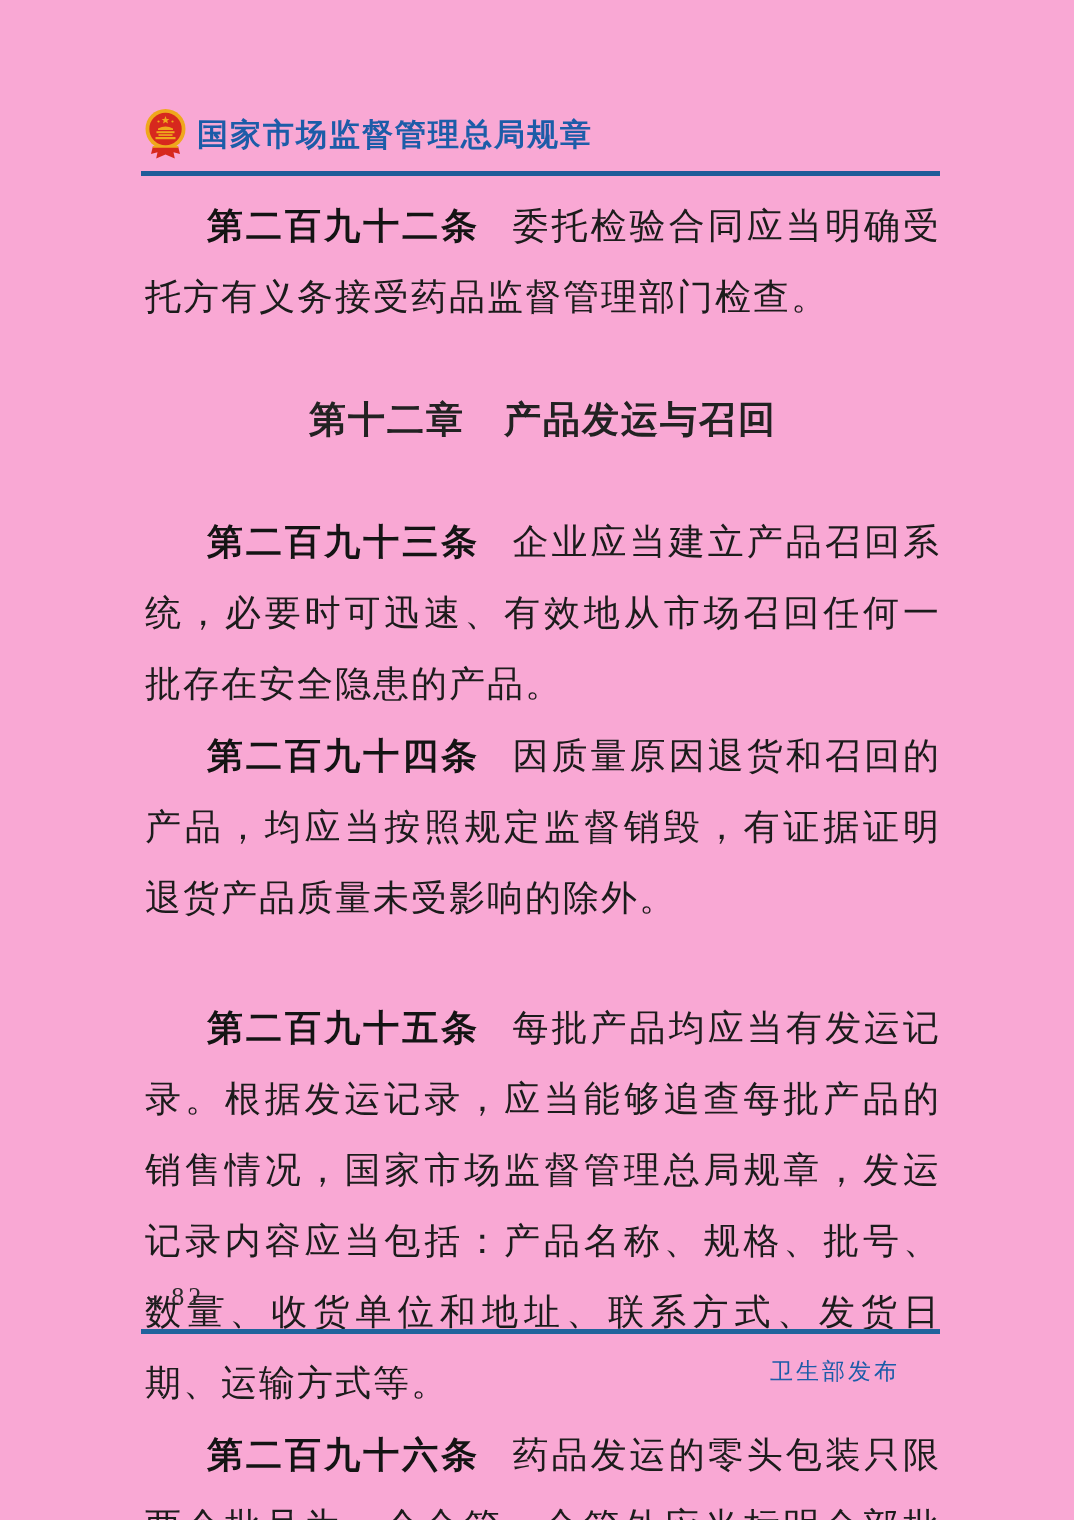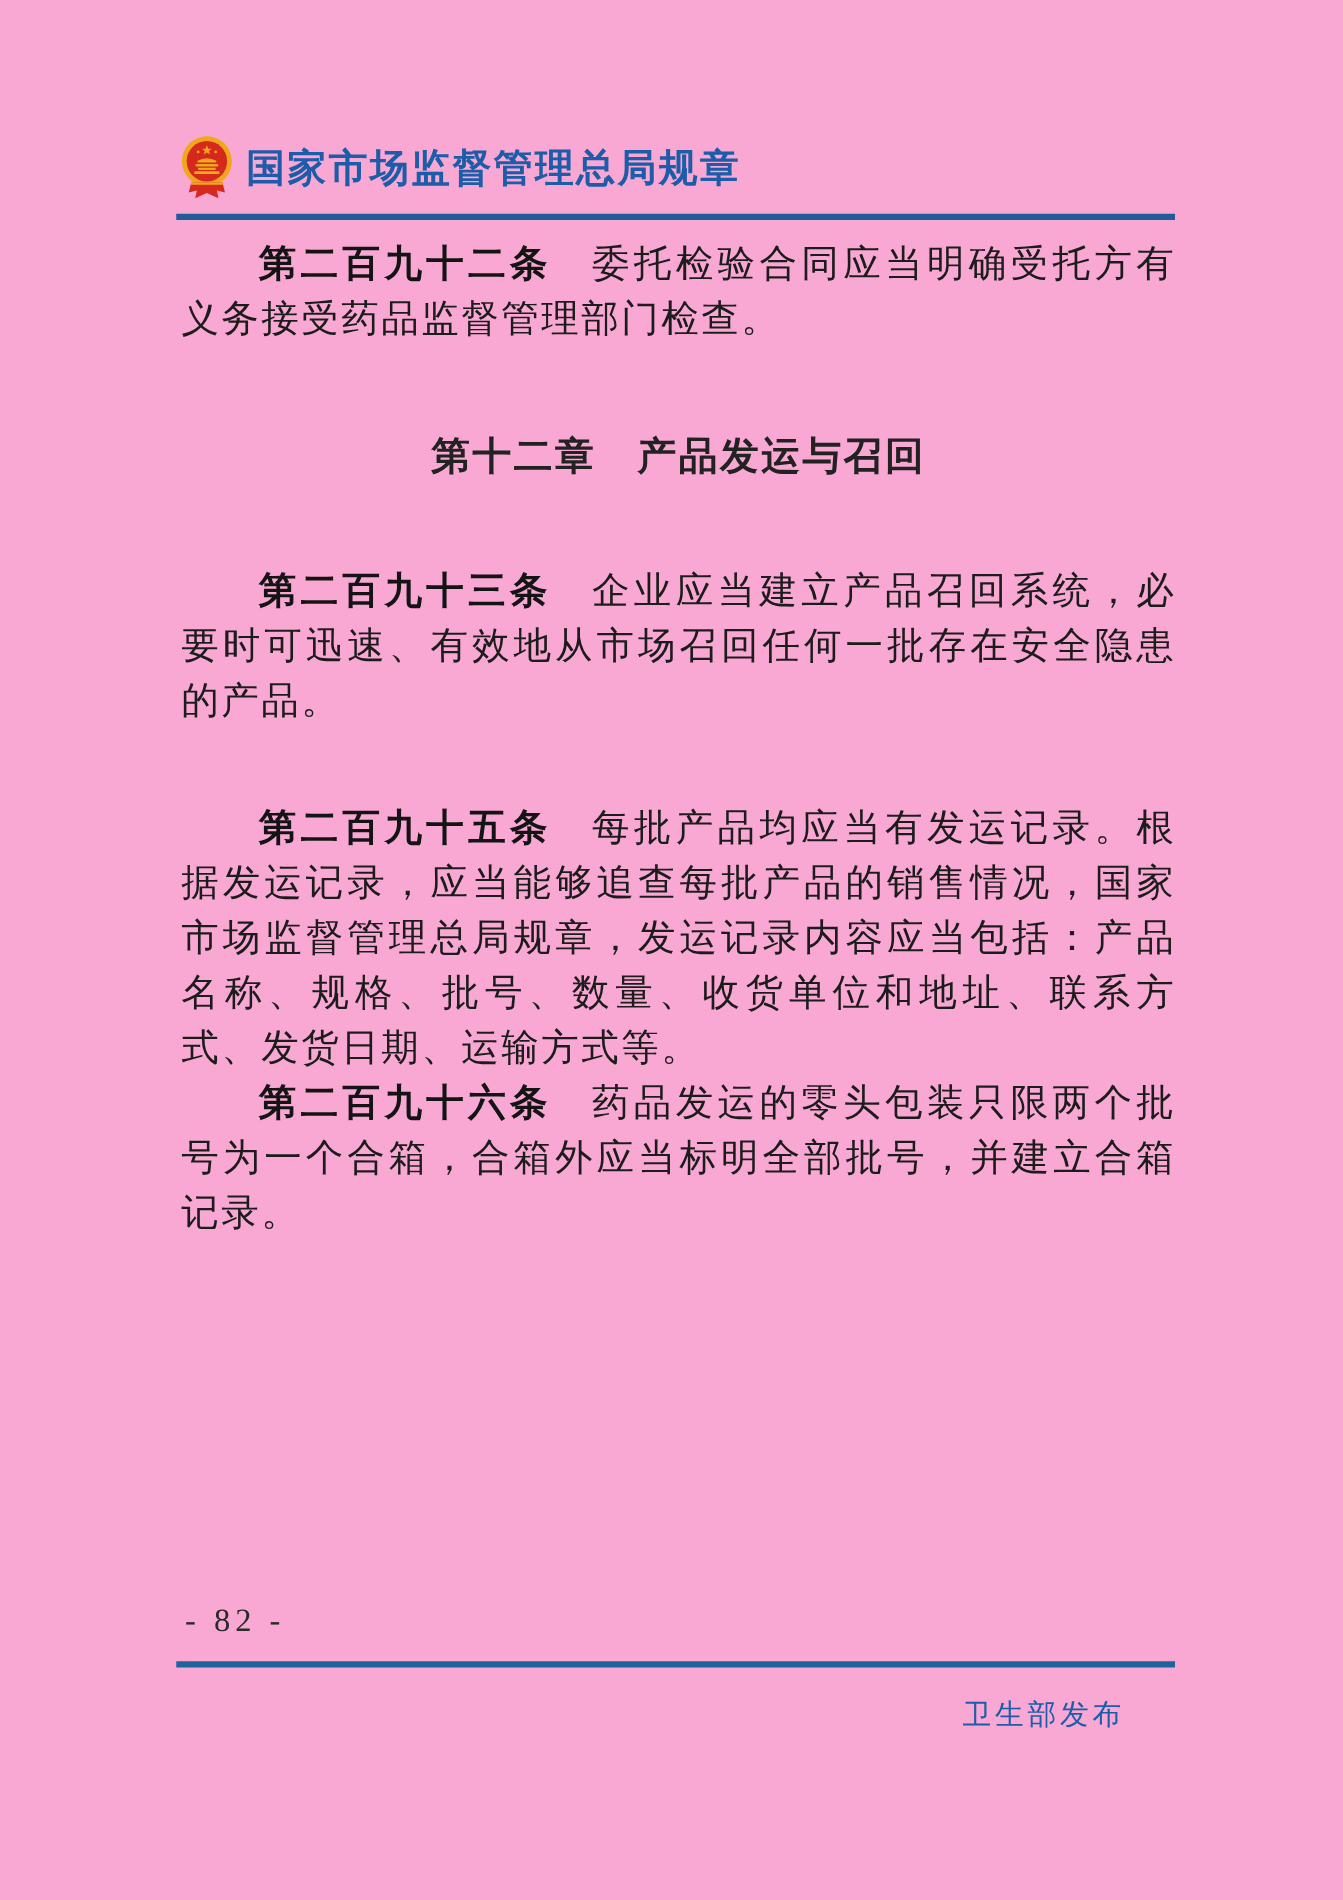--- a/index.html
+++ b/index.html
@@ -51,40 +51,40 @@
 
   
   .doc-body {
     position: absolute;
     left: 145px;
     top: 190px;
     width: 796px;
   }
   .article {
     margin: 0;
-    font-size: 30px;
-    line-height: 44px;
+    font-size: 36px;
+    line-height: 71px;
     letter-spacing: 2px;
     text-align: justify;
     text-indent: 62px;
     color: #1c1c1c;
   }
   .article .art-num {
     font-family: "Liberation Sans", "DejaVu Sans", sans-serif;
     font-weight: bold;
     margin-right: 32px;
     color: #141414;
   }
   .chapter-heading,
   .section-heading {
     margin: 0;
     text-align: center;
     font-family: "Liberation Sans", "DejaVu Sans", sans-serif;
     font-weight: bold;
-    font-size: 31px;
+    font-size: 37px;
     line-height: 57px;
     letter-spacing: 2px;
     color: #222222;
   }
   .gap-before { margin-top: 58px; }
 
   
   .page-number {
     position: absolute;
     left: 148px;
@@ -140,20 +140,21 @@
 
   <main class="doc-body">
 
     <p class="article"><span class="art-num">第二百九十二条</span><span>委托检验合同应当明确受托方有义务接受药品监督管理部门检查。</span></p>
 
     <h2 class="chapter-heading gap-before">第十二章　产品发运与召回</h2>
 
 
     <p class="article gap-before"><span class="art-num">第二百九十三条</span><span>企业应当建立产品召回系统，必要时可迅速、有效地从市场召回任何一批存在安全隐患的产品。</span></p>
 
+    <p class="article"><span class="art-num">第二百九十四条</span><span>因质量原因退货和召回的产品，均应当按照规定监督销毁，有证据证明退货产品质量未受影响的除外。</span></p>
 
 
     <p class="article gap-before"><span class="art-num">第二百九十五条</span><span>每批产品均应当有发运记录。根据发运记录，应当能够追查每批产品的销售情况，国家市场监督管理总局规章，发运记录内容应当包括：产品名称、规格、批号、数量、收货单位和地址、联系方式、发货日期、运输方式等。</span></p>
 
     <p class="article"><span class="art-num">第二百九十六条</span><span>药品发运的零头包装只限两个批号为一个合箱，合箱外应当标明全部批号，并建立合箱记录。</span></p>
 
   </main>
 
   <div class="page-number">- 82 -</div>
   <div class="footer-rule"></div>

